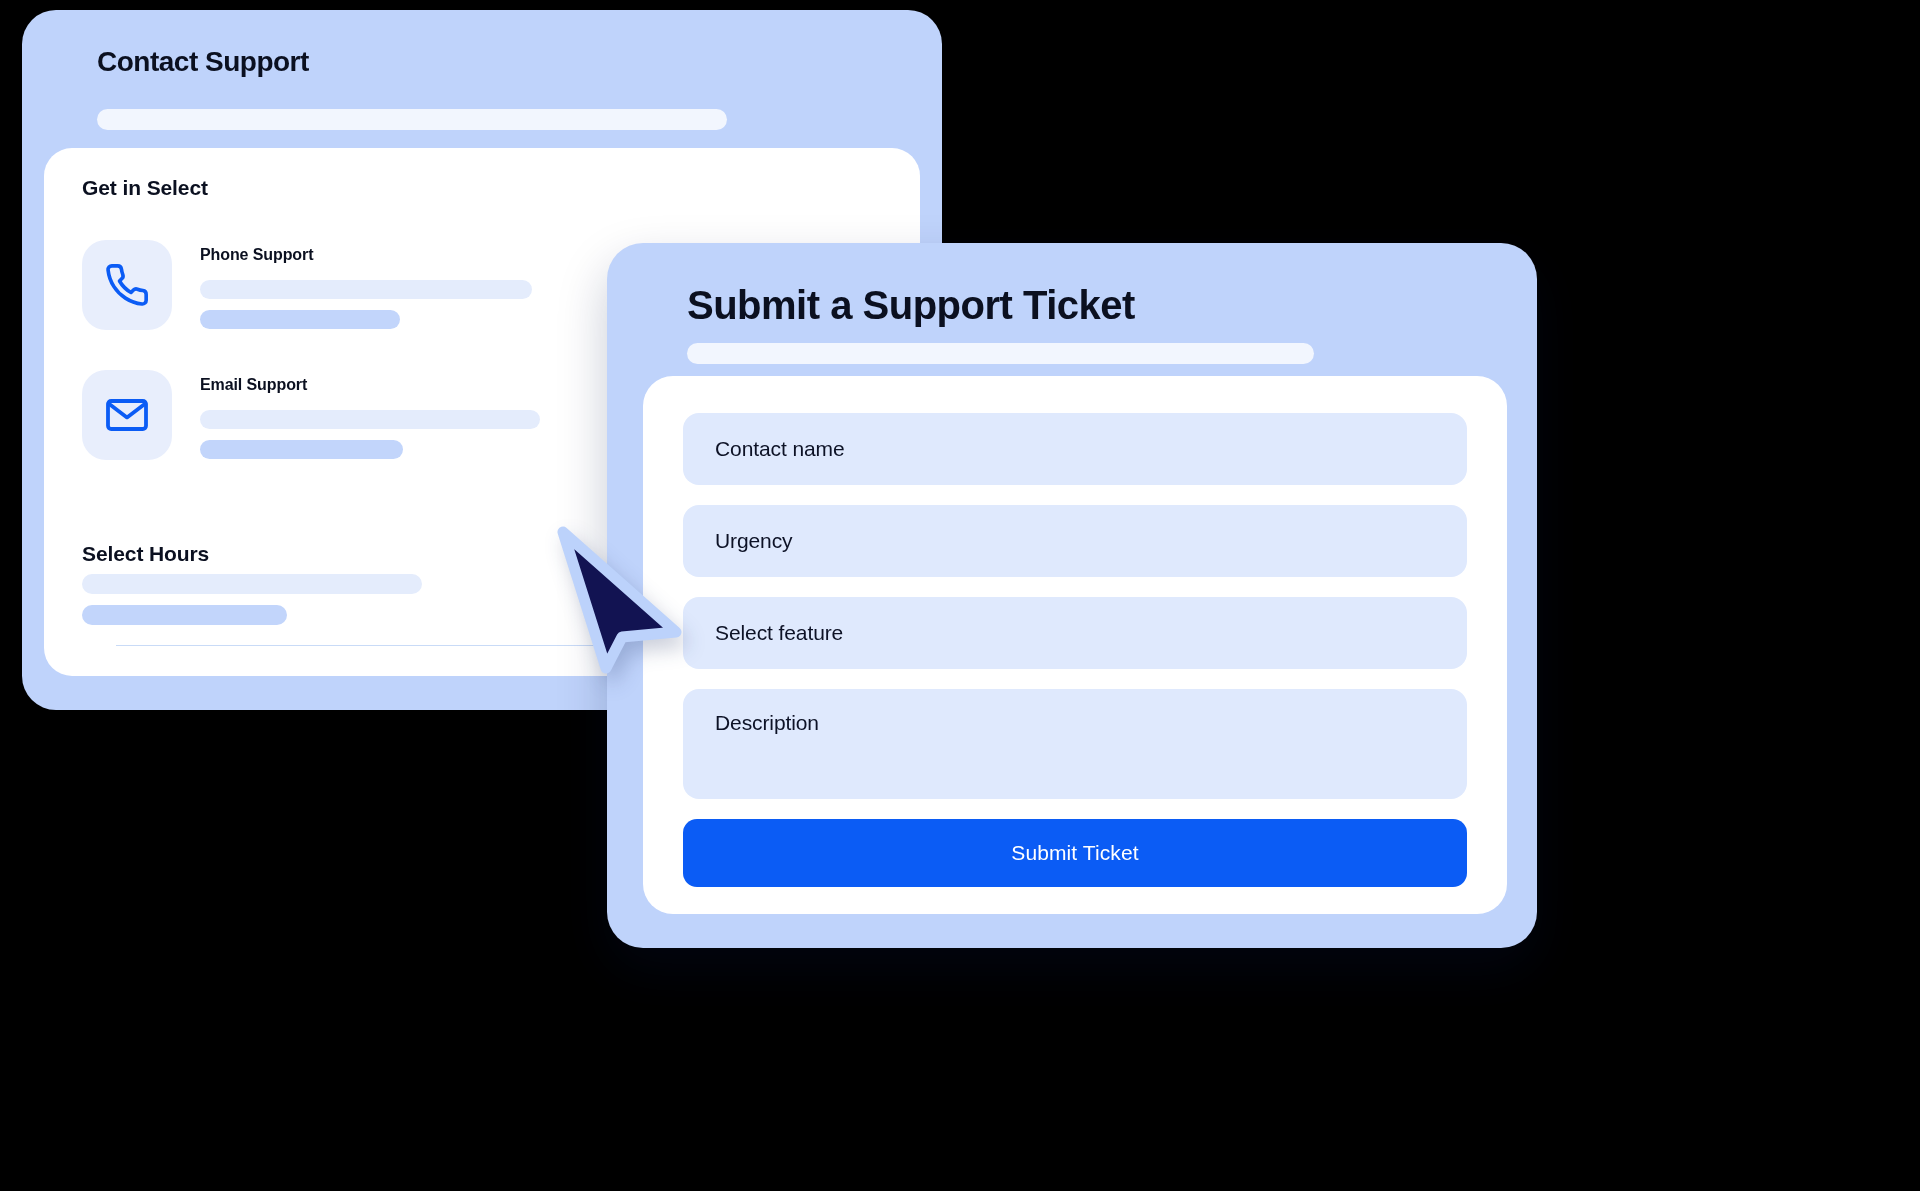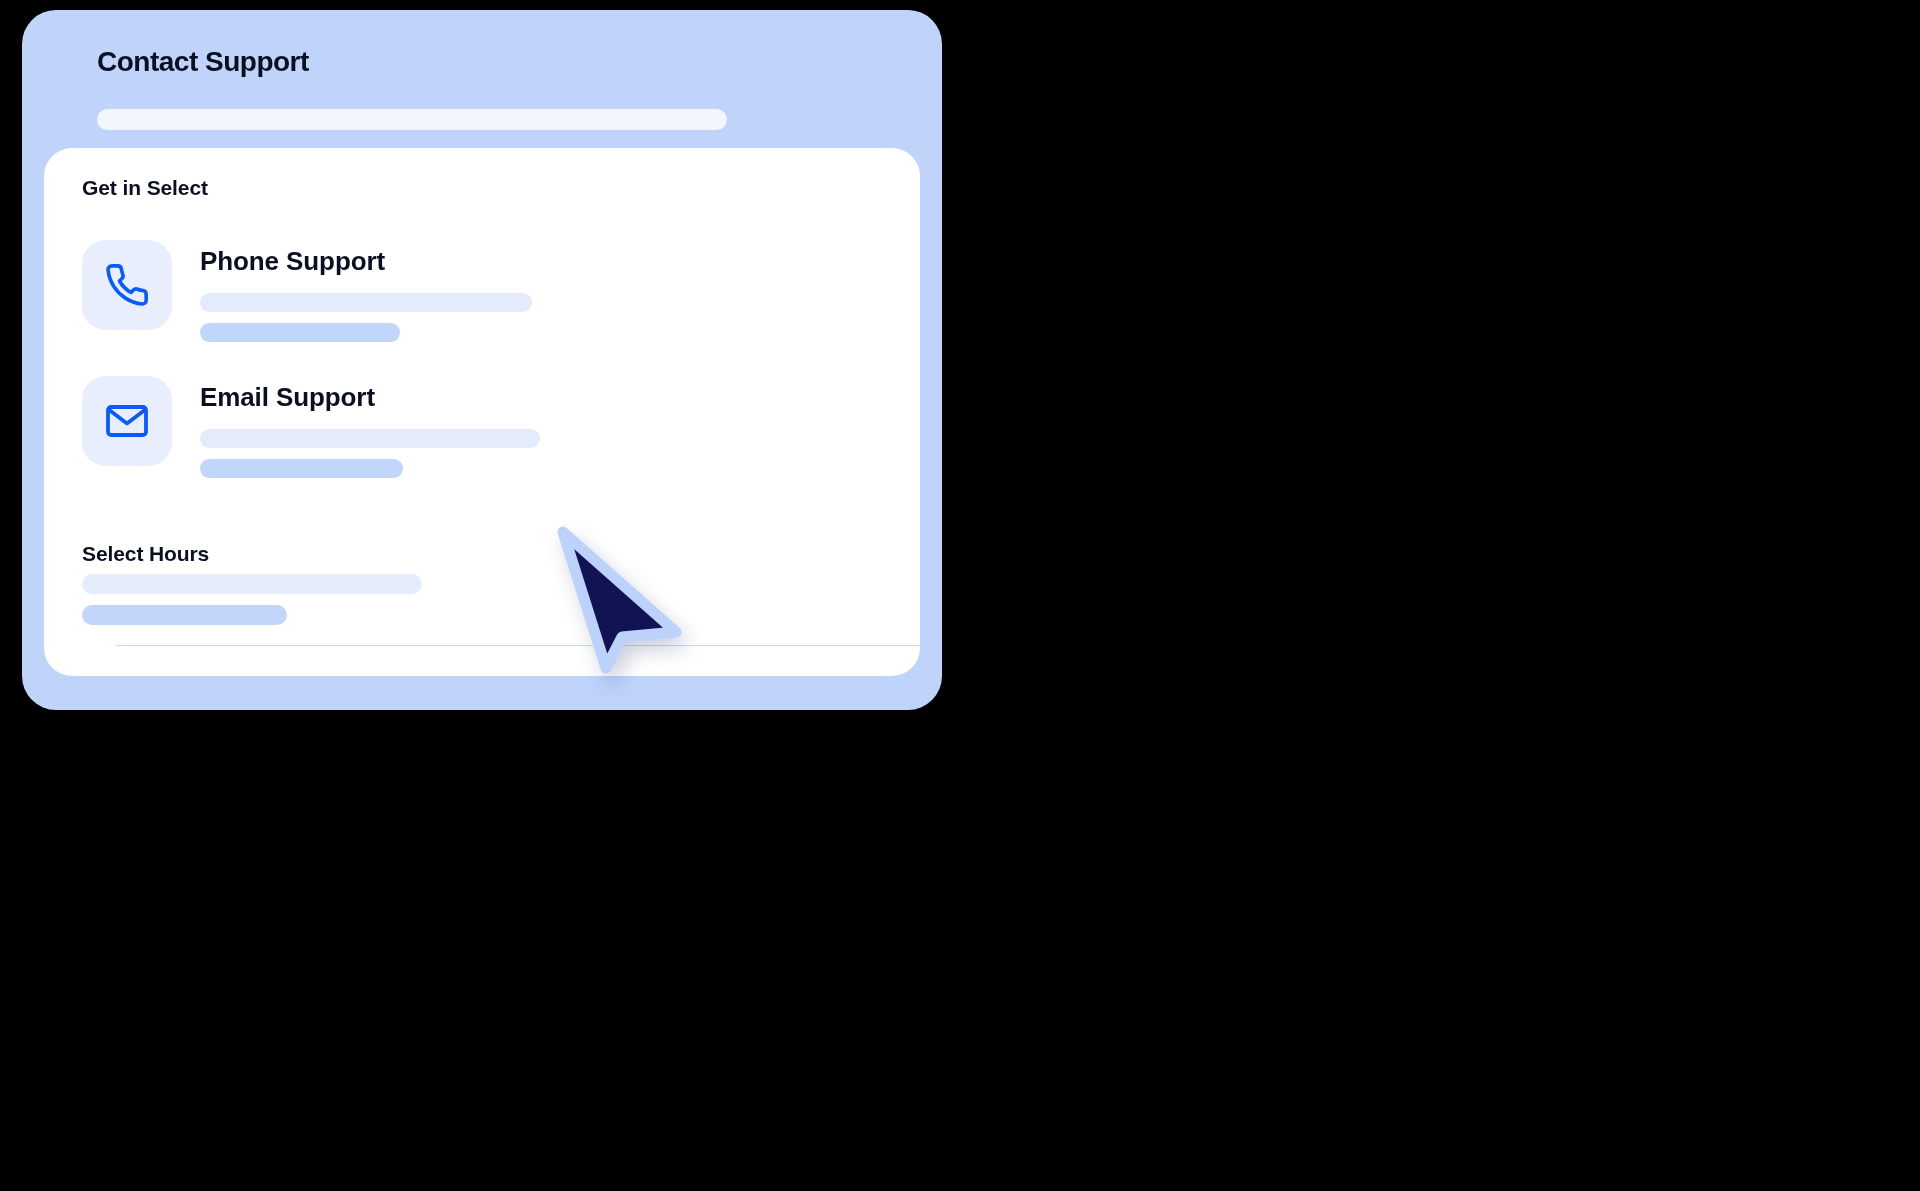--- a/index.html
+++ b/index.html
@@ -102,21 +102,21 @@
     flex: 0 0 auto;
   }
   .icon-tile svg {
     display: block;
   }
 
   .row-text {
     padding-top: 6px;
   }
   .row-title {
-    font-size: 26px;
+    font-size: 16px;
     font-weight: 600;
     color: #0b1020;
     margin: 0 0 16px 0;
     letter-spacing: -0.1px;
     white-space: nowrap;
   }
   .bar {
     border-radius: 20px;
     margin-bottom: 11px;
   }
@@ -245,21 +245,21 @@
             </svg>
           </span>
         </div>
         <div class="row-text">
           <div class="row-title">Phone Support</div>
           <div class="bar pale" style="width:332px;height:19px;"></div>
           <div class="bar strong" style="width:200px;height:19px;"></div>
         </div>
       </div>
 
-      <div class="contact-row" style="left:38px; top:222px;margin-top:6px;">
+      <div class="contact-row" style="left:38px; top:222px;">
         <div class="icon-tile">
           <span>
             <svg width="48" height="48" viewBox="0 0 24 24" fill="none" stroke="#0b5cf5" stroke-width="1.9" stroke-linecap="round" stroke-linejoin="round">
               <rect x="2.5" y="5" width="19" height="14" rx="1.6"></rect>
               <path d="M2.8 6.2 12 13.2l9.2-7"></path>
             </svg>
           </span>
         </div>
         <div class="row-text">
           <div class="row-title">Email Support</div>
@@ -273,20 +273,40 @@
       <div class="section-label" id="support-hours-label" style="left:38px; top:394px;">Select Hours</div>
 
       <div id="hours-bars" style="left:38px; top:426px;">
         <div class="bar pale" style="width:340px;height:20px;"></div>
         <div class="bar strong" style="width:205px;height:20px;"></div>
       </div>
 
     </div>
   </div>
 
+  <div class="card-shell" id="ticket-card">
+
+    <div class="card-title">Submit a Support Ticket</div>
+
+    <div class="title-underbar"></div>
+
+    <div class="card-body" id="ticket-body">
+
+      <div class="field">Contact name</div>
+
+      <div class="field">Urgency</div>
+
+      <div class="field">Select feature</div>
+
+      <div class="field tall">Description</div>
+
+      <button class="submit-button">Submit Ticket</button>
+
+    </div>
+  </div>
 
   <div id="cursor">
     <svg width="150" height="155" viewBox="0 0 150 155" fill="none">
       <path d="M15 12 L128 112 L74 117 L58 148 Z" fill="#121352" stroke="#bcd2fb" stroke-width="11" stroke-linejoin="round" stroke-linecap="round"></path>
     </svg>
   </div>
 
 </div>
 
 </body></html>

